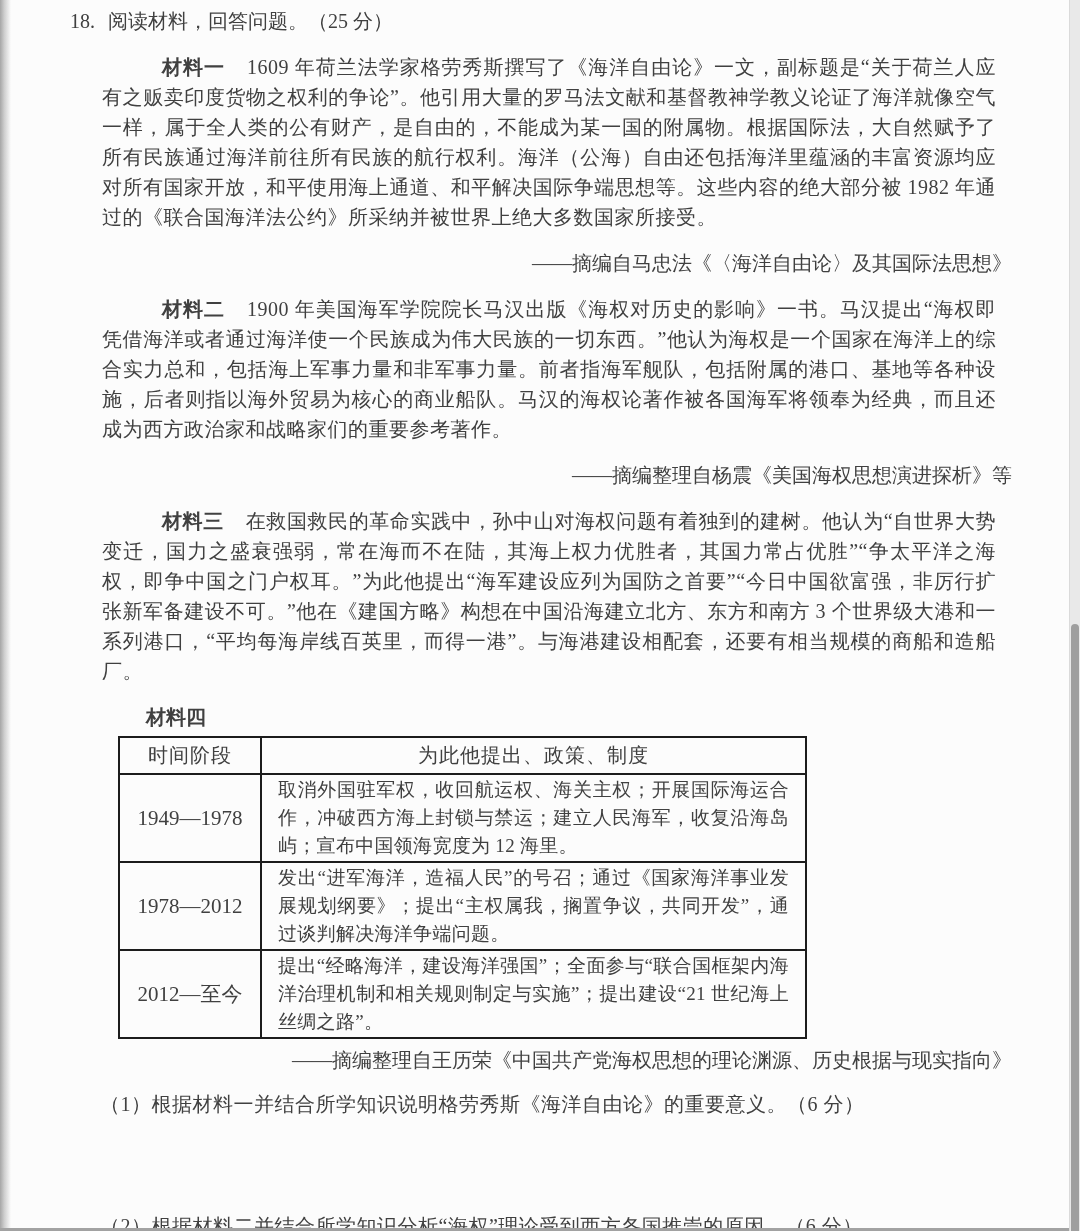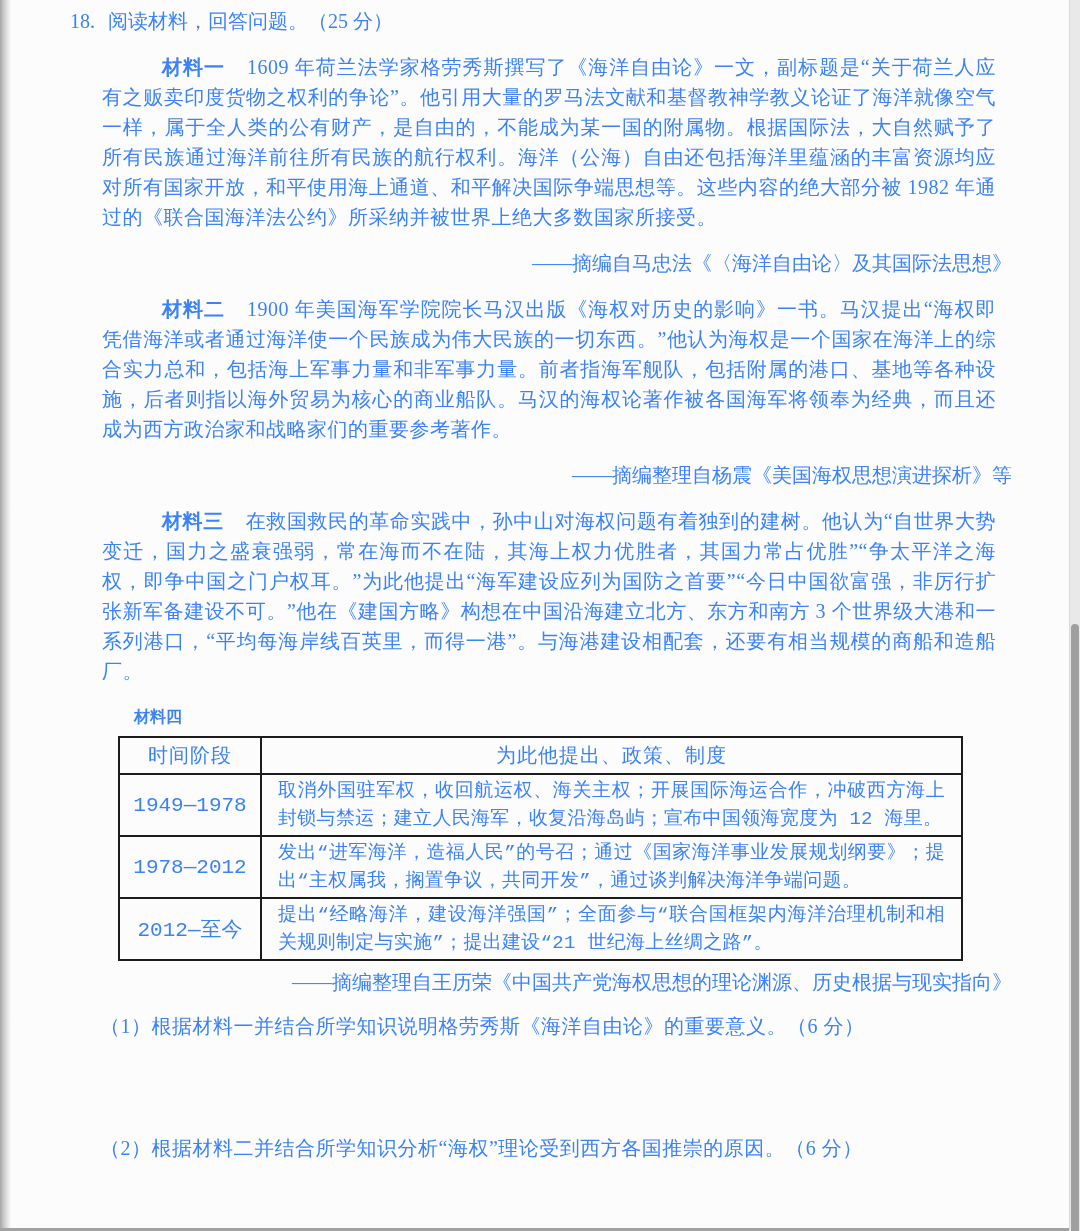--- a/index.html
+++ b/index.html
@@ -3,21 +3,21 @@
 <meta charset="utf-8">
 <style>
   html, body { margin: 0; padding: 0; background: #ffffff; }
   .page {
     position: relative;
     width: 1080px;
     height: 1231px;
     background: #fcfcfc;
     overflow: hidden;
     font-family: "Liberation Serif", "DejaVu Serif", serif;
-    color: #3b82f6;
+    color: #404040;
   }
   .content {
     position: absolute;
     left: 86px;
     top: 6px;
     width: 926px;
   }
   .question-head {
     font-size: 20px;
     line-height: 30px;
@@ -40,31 +40,30 @@
     margin-right: 1.1em;
   }
   p.attribution {
     margin: 2px 0 6px;
     font-size: 20px;
     line-height: 30px;
     text-align: right;
   }
   p.m4label {
     margin: 6px 0 2px;
-    font-size: 16px;
+    font-size: 20px;
     line-height: 30px;
     text-indent: 3em;
     font-weight: bold;
   }
   table.m4 {
     border-collapse: collapse;
     margin: 4px 0 6px 32px;
-    width: 845px;
+    width: 689px;
     table-layout: fixed;
-    font-family: Liberation Mono, monospace;
   }
   table.m4 th, table.m4 td {
     border: 2px solid #1c1c1c;
   }
   table.m4 th {
     font-size: 20px;
     font-weight: normal;
     height: 33px;
     text-align: center;
     letter-spacing: 1px;

